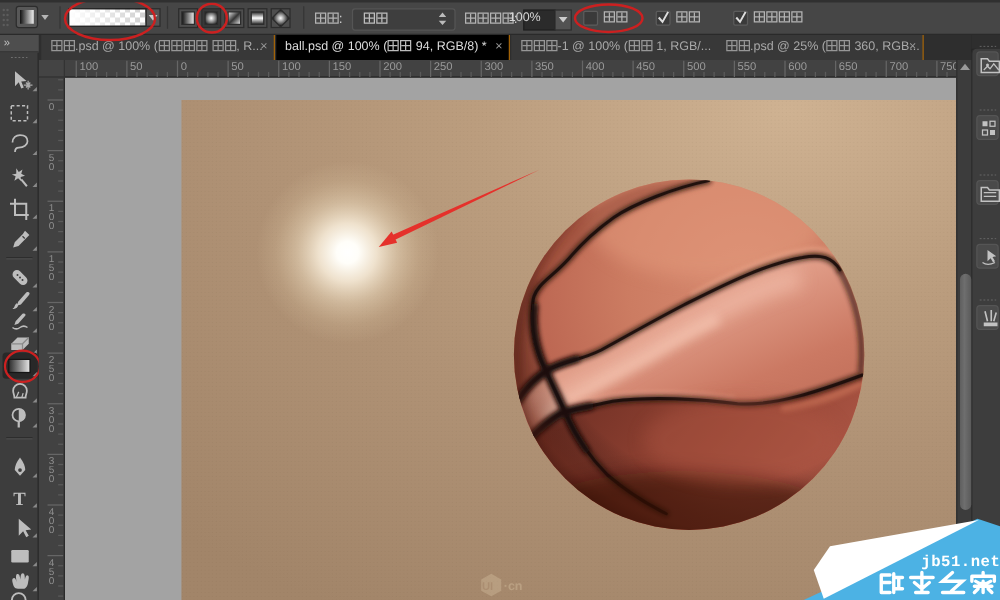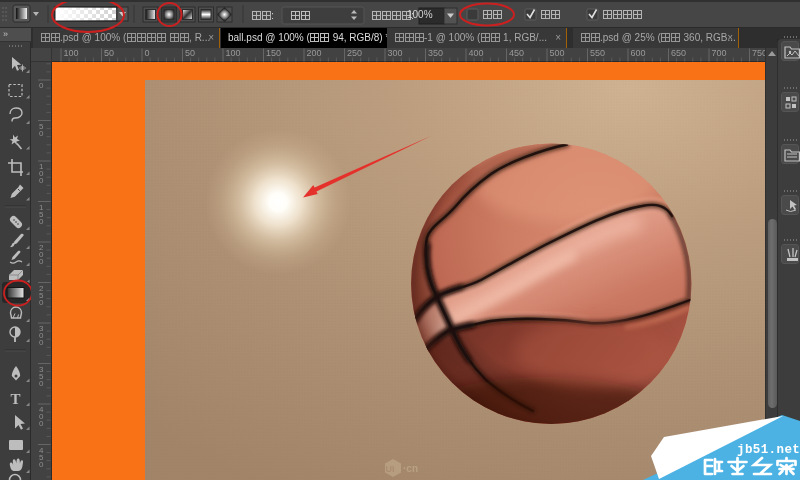--- a/index.html
+++ b/index.html
@@ -12,21 +12,21 @@
 .tab.active{background:#000000;color:#dcdcdc}
 .tab .x{position:absolute;right:5px;top:0;font-size:10px;color:#999}
 #toolcol{position:absolute;left:0;top:28px;width:31px;height:452px;background:#3d3d3d;border-right:1px solid #2a2a2a;z-index:25}
 #dock{position:absolute;left:777px;top:39px;width:23px;height:441px;background:#3d3d3d;border-left:1px solid #2e2e2e;border-top-left-radius:4px;z-index:10}
 #docktop{position:absolute;left:777px;top:28px;width:23px;height:11px;background:#2e2e2e;z-index:10}
 .dbtn{position:absolute;left:3px;width:18px;height:20px;background:#4a4a4a;border-radius:3px;border:1px solid #555}
 .grip{position:absolute;left:5px;width:14px;height:2px;background-image:radial-gradient(circle,#6e6e6e 35%,transparent 40%);background-size:3px 2px}
 #corner{position:absolute;left:31px;top:48px;width:21px;height:14px;background:#444;border-right:1px solid #333;border-bottom:1px solid #333;z-index:15}
 #scrollbar{position:absolute;left:765px;top:48px;width:12px;height:432px;background:#3c3c3c;border-left:1px solid #2f2f2f;z-index:15}
 #thumb{position:absolute;left:1.5px;top:171px;width:9px;height:189px;background:linear-gradient(90deg,#5f5f5f,#6e6e6e 40%,#5a5a5a);border-radius:4.5px}
-#workspace{position:absolute;left:52px;top:62px;width:713px;height:418px;background:#f97316;z-index:5}
+#workspace{position:absolute;left:52px;top:62px;width:713px;height:418px;background:#a3a3a3;z-index:5}
 #canvas{position:absolute;left:93px;top:18px;width:620px;height:400px}
 #banner{position:absolute;left:600px;top:400px;width:200px;height:80px;z-index:50}
 </style></head><body>
 
 <div id="optbar">
  <svg width="800" height="34" style="position:absolute;left:0;top:0;z-index:40;pointer-events:none">
 
   <g fill="#5c5c5c">
         <circle cx="3" cy="6" r="1"></circle>
         <circle cx="6" cy="6" r="1"></circle>
@@ -114,21 +114,21 @@
  <div style="position:absolute;left:371px;top:7px;font-size:11px;color:#c8c8c8"><i class="cj"></i><i class="cj"></i><i class="cj"></i><i class="cj"></i>:</div>
  <div style="position:absolute;left:407px;top:7px;font-size:10px;color:#d5d5d5">100%</div>
  <div style="position:absolute;left:482px;top:6px;font-size:11px;color:#c8c8c8"><i class="cj"></i><i class="cj"></i></div>
  <div style="position:absolute;left:540px;top:6px;font-size:11px;color:#c8c8c8"><i class="cj"></i><i class="cj"></i></div>
  <div style="position:absolute;left:602px;top:6px;font-size:11px;color:#c8c8c8"><i class="cj"></i><i class="cj"></i><i class="cj"></i><i class="cj"></i></div>
 </div>
 
 <div id="tabbar">
  <div class="tab" style="left:2px;width:187px"><i class="cj"></i><i class="cj"></i>.psd @ 100% (<i class="cj"></i><i class="cj"></i><i class="cj"></i><i class="cj"></i> <i class="cj"></i><i class="cj"></i>, R...<span class="x">×</span></div>
  <div class="tab active" style="left:190px;width:187px">ball.psd @ 100% (<i class="cj"></i><i class="cj"></i> 94, RGB/8) *<span class="x">×</span></div>
- <div class="tab" style="left:356px;width:180px"><i class="cj"></i><i class="cj"></i><i class="cj"></i>-1 @ 100% (<i class="cj"></i><i class="cj"></i> 1, RGB/...<span class="x">×</span></div>
+ <div class="tab" style="left:378px;width:180px"><i class="cj"></i><i class="cj"></i><i class="cj"></i>-1 @ 100% (<i class="cj"></i><i class="cj"></i> 1, RGB/...<span class="x">×</span></div>
  <div class="tab" style="left:542px;width:166px"><i class="cj"></i><i class="cj"></i>.psd @ 25% (<i class="cj"></i><i class="cj"></i> 360, RGB...<span class="x">×</span></div>
 </div>
 <div id="docktop"></div>
 
 <svg width="800" height="480" style="position:absolute;left:0;top:0;z-index:14" pointer-events="none">
  <rect x="52" y="48" width="713" height="14" fill="#424242"></rect>
  <rect x="31" y="62" width="21" height="418" fill="#424242"></rect>
  <line x1="52" y1="61.5" x2="765" y2="61.5" stroke="#2a2a2a"></line>
  <line x1="51.5" y1="62" x2="51.5" y2="480" stroke="#2a2a2a"></line>
  <line x1="61.0" y1="48.5" x2="61.0" y2="61.5" stroke="#666" stroke-width="1"></line>

